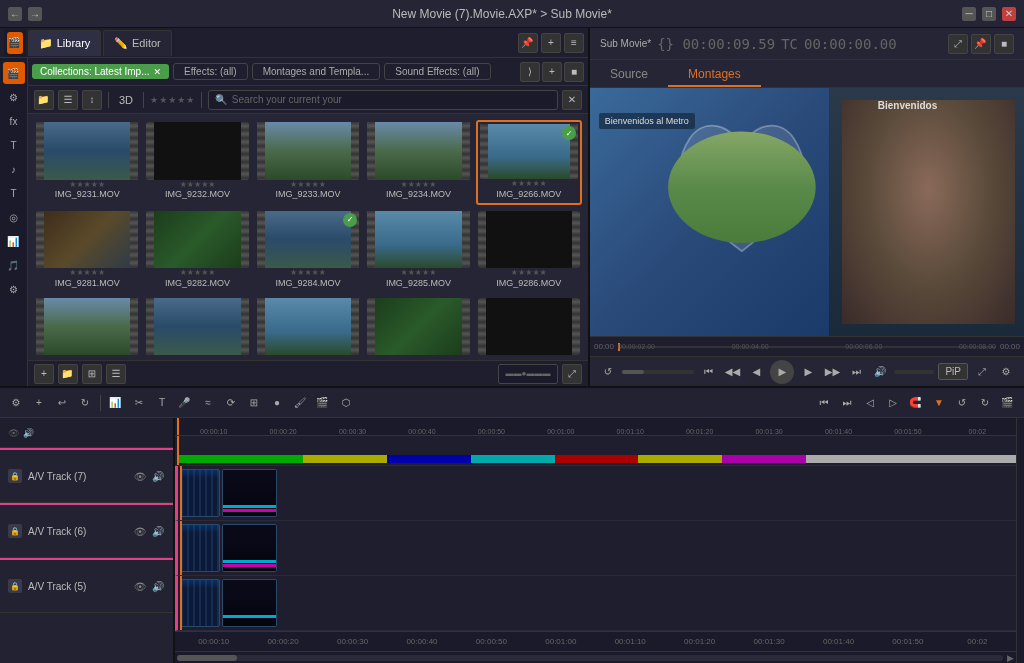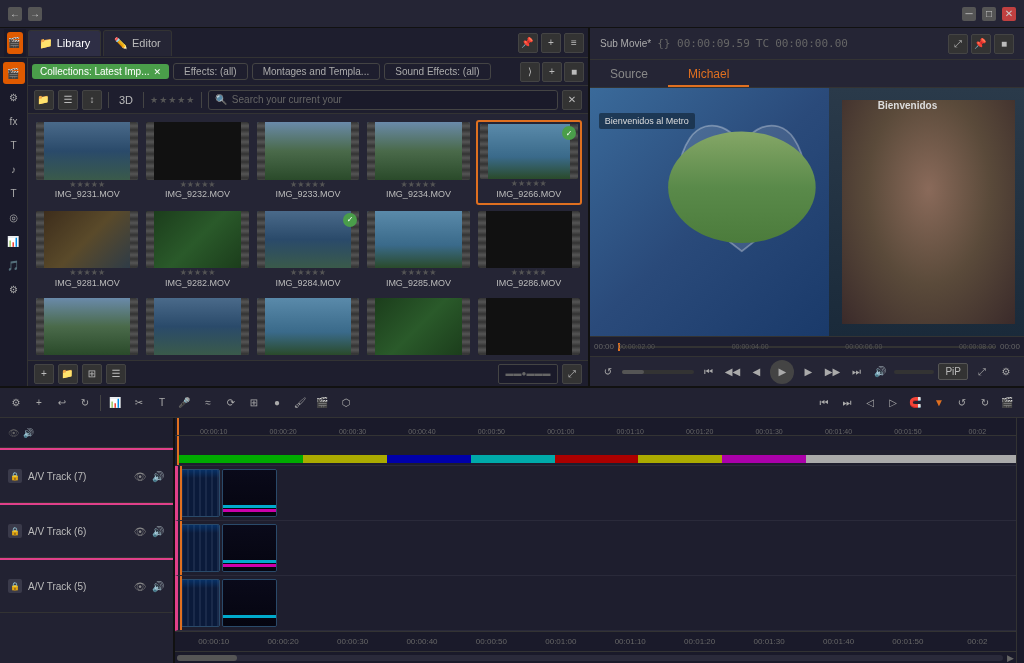--- a/index.html
+++ b/index.html
@@ -583,37 +583,38 @@
 
     
     .sub-movie-info {
       font-size: 10px;
       color: #aaa;
       display: flex;
       gap: 6px;
       align-items: center;
     }
     .tc-badge {
-      font-size: 11px;
+      font-size: 14px;
       color: #666;
       font-family: monospace;
     }
 
     .media-grid::-webkit-scrollbar { width: 6px; }
     .media-grid::-webkit-scrollbar-track { background: #1a1a2a; }
     .media-grid::-webkit-scrollbar-thumb { background: #444; border-radius: 3px; }
   </style>
 </head>
 <body>
 
 <div class="titlebar">
   <div class="titlebar-left">
     <span class="win-btn">←</span>
     <span class="win-btn">→</span>
   </div>
+  <div class="titlebar-center">New Movie (7).Movie.AXP* &gt; Sub Movie*</div>
   <div class="titlebar-right">
     <span class="win-btn">─</span>
     <span class="win-btn">□</span>
     <span class="win-btn" style="background:#c04040;">✕</span>
   </div>
 </div>
 
 <div class="main-container">
 
   <div class="top-section">
@@ -849,21 +850,21 @@
         </div>
         <div style="margin-left:auto;display:flex;gap:3px;">
           <span class="tb-btn">⤢</span>
           <span class="tb-btn">📌</span>
           <span class="tb-btn">■</span>
         </div>
       </div>
 
       <div style="height:28px;background:#252535;display:flex;align-items:flex-end;border-bottom:1px solid #333;">
         <div class="preview-tab">Source</div>
-        <div class="preview-tab active">Michael</div>
+        <div class="preview-tab active">Montages</div>
       </div>
 
       <div class="preview-area">
 
         <div class="preview-bg">
 
           <div style="position:absolute;left:0;top:0;width:55%;height:100%;background:linear-gradient(135deg,#3a6a9a,#2a4a7a,#1a3a6a);"></div>
 
           <svg style="position:absolute;left:15%;top:5%;width:40%;height:80%;" viewBox="0 0 100 100">
             <path d="M50,25 C50,10 30,0 20,15 C10,30 10,50 50,80 C90,50 90,30 80,15 C70,0 50,10 50,25 Z" fill="rgba(255,255,255,0.12)" stroke="rgba(255,255,255,0.3)" stroke-width="1"></path>

